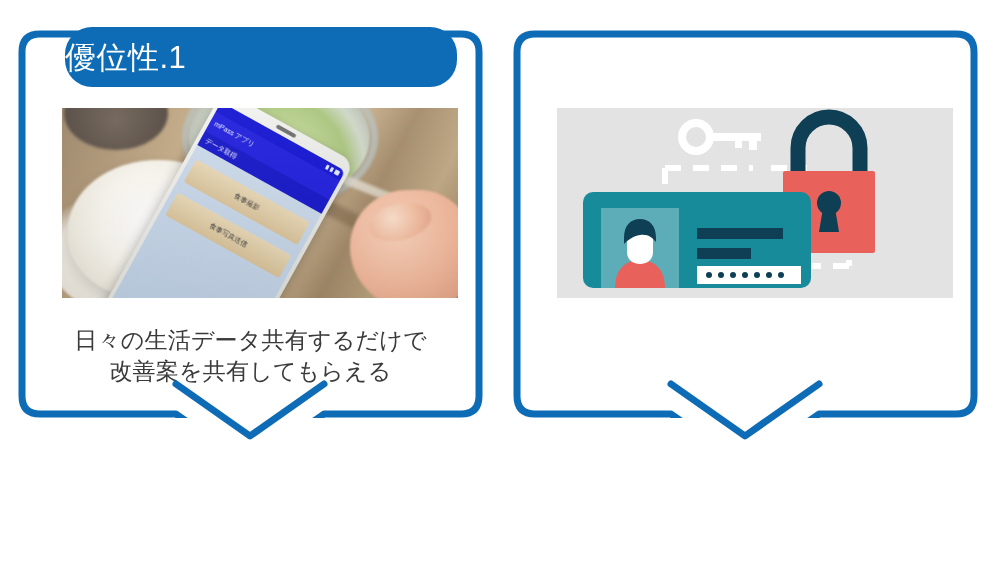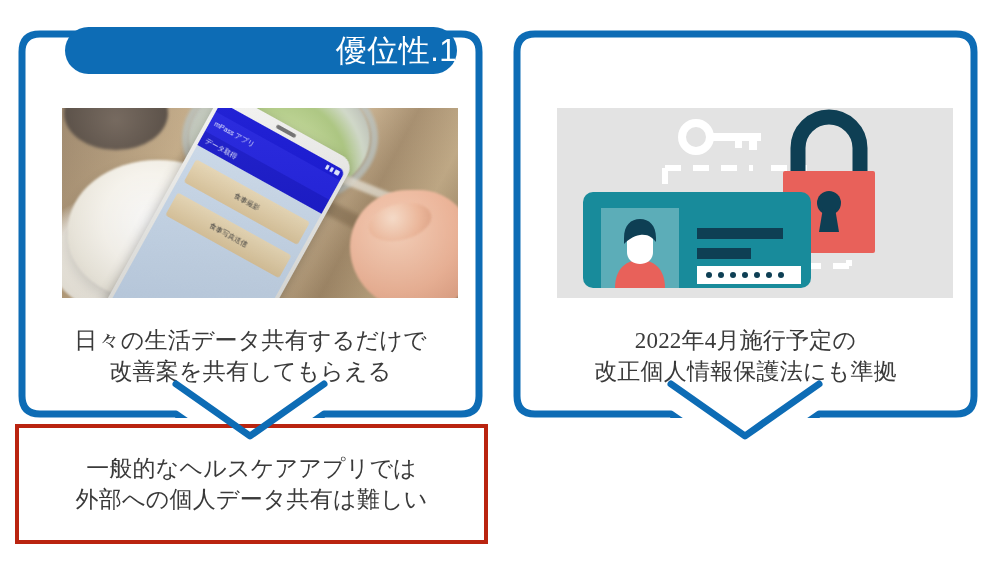--- a/index.html
+++ b/index.html
@@ -56,26 +56,26 @@
     box-sizing: border-box;
     padding: 0;
   }
 
   
   .pill {
     position: absolute;
     left: 47px;
     top: -3px;
     width: 392px;
-    height: 47px;
+    height: 60px;
     background: #0d6cb5;
     border-radius: 27px;
     display: flex;
     align-items: center;
-    justify-content: flex-end;
+    justify-content: flex-start;
   }
   .pill-label {
     color: #ffffff;
     font-size: 31px;
     line-height: 1;
     letter-spacing: 0.5px;
     font-weight: 400;
     white-space: nowrap;
   }
 
@@ -391,24 +391,20 @@
               <div class="phone-notch"></div>
             </div>
           </div>
         </div>
 
         <div class="caption">日々の生活データ共有するだけで
 改善案を共有してもらえる</div>
       </div>
     </div>
 
-    <div class="redbox">
-      <div class="redbox-text">一般的なヘルスケアアプリでは
-外部への個人データ共有は難しい</div>
-    </div>
 
     <svg class="notch" viewBox="0 0 465 62">
       <path d="M 306 4 L 232 56 L 158 4" fill="none" stroke="#0d6cb5" stroke-width="7" stroke-linejoin="round" stroke-linecap="round"></path>
     </svg>
   </div>
 
   <div class="column col-2">
 
     <div class="card">
 
@@ -463,22 +459,20 @@
                   <circle cx="188" cy="167" r="3"></circle>
                   <circle cx="200" cy="167" r="3"></circle>
                   <circle cx="212" cy="167" r="3"></circle>
                   <circle cx="224" cy="167" r="3"></circle>
                 </g>
               </g>
             </svg>
           </div>
         </div>
 
-        <div class="caption">2022年4月施行予定の
-改正個人情報保護法にも準拠</div>
       </div>
     </div>
 
 
     <svg class="notch" viewBox="0 0 465 62">
       <path d="M 306 4 L 232 56 L 158 4" fill="none" stroke="#0d6cb5" stroke-width="7" stroke-linejoin="round" stroke-linecap="round"></path>
     </svg>
   </div>
 
 </div>

